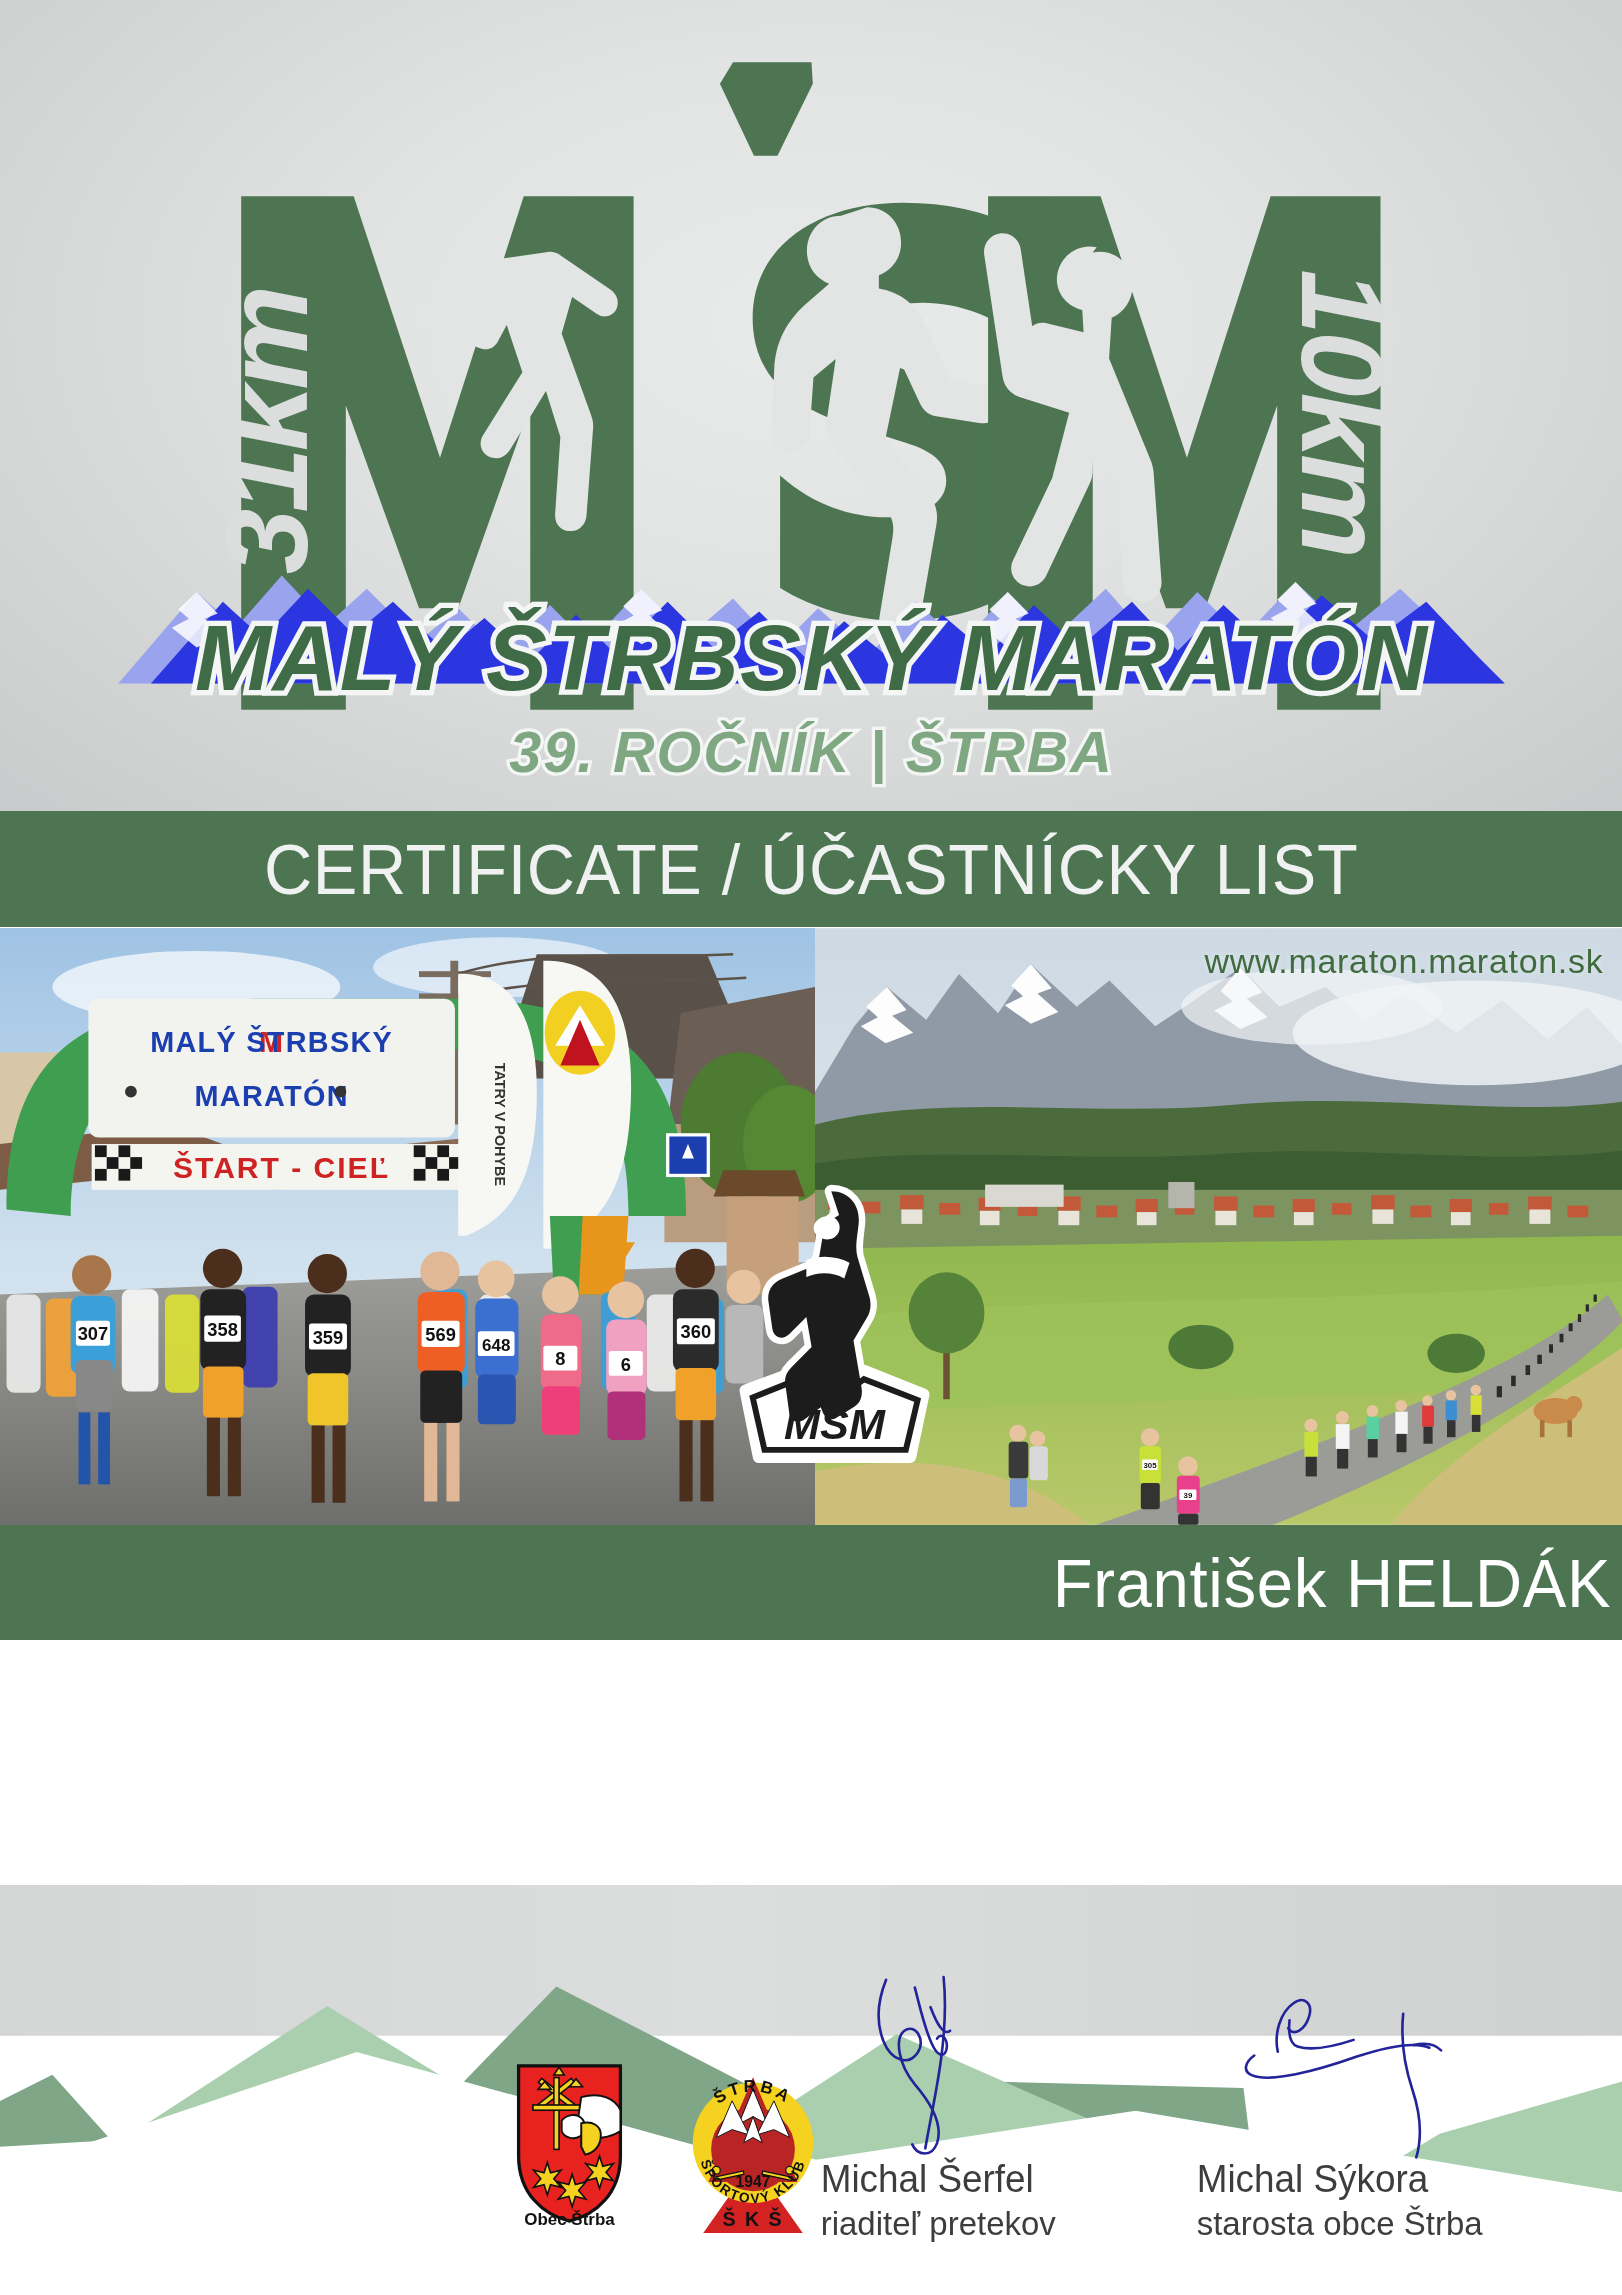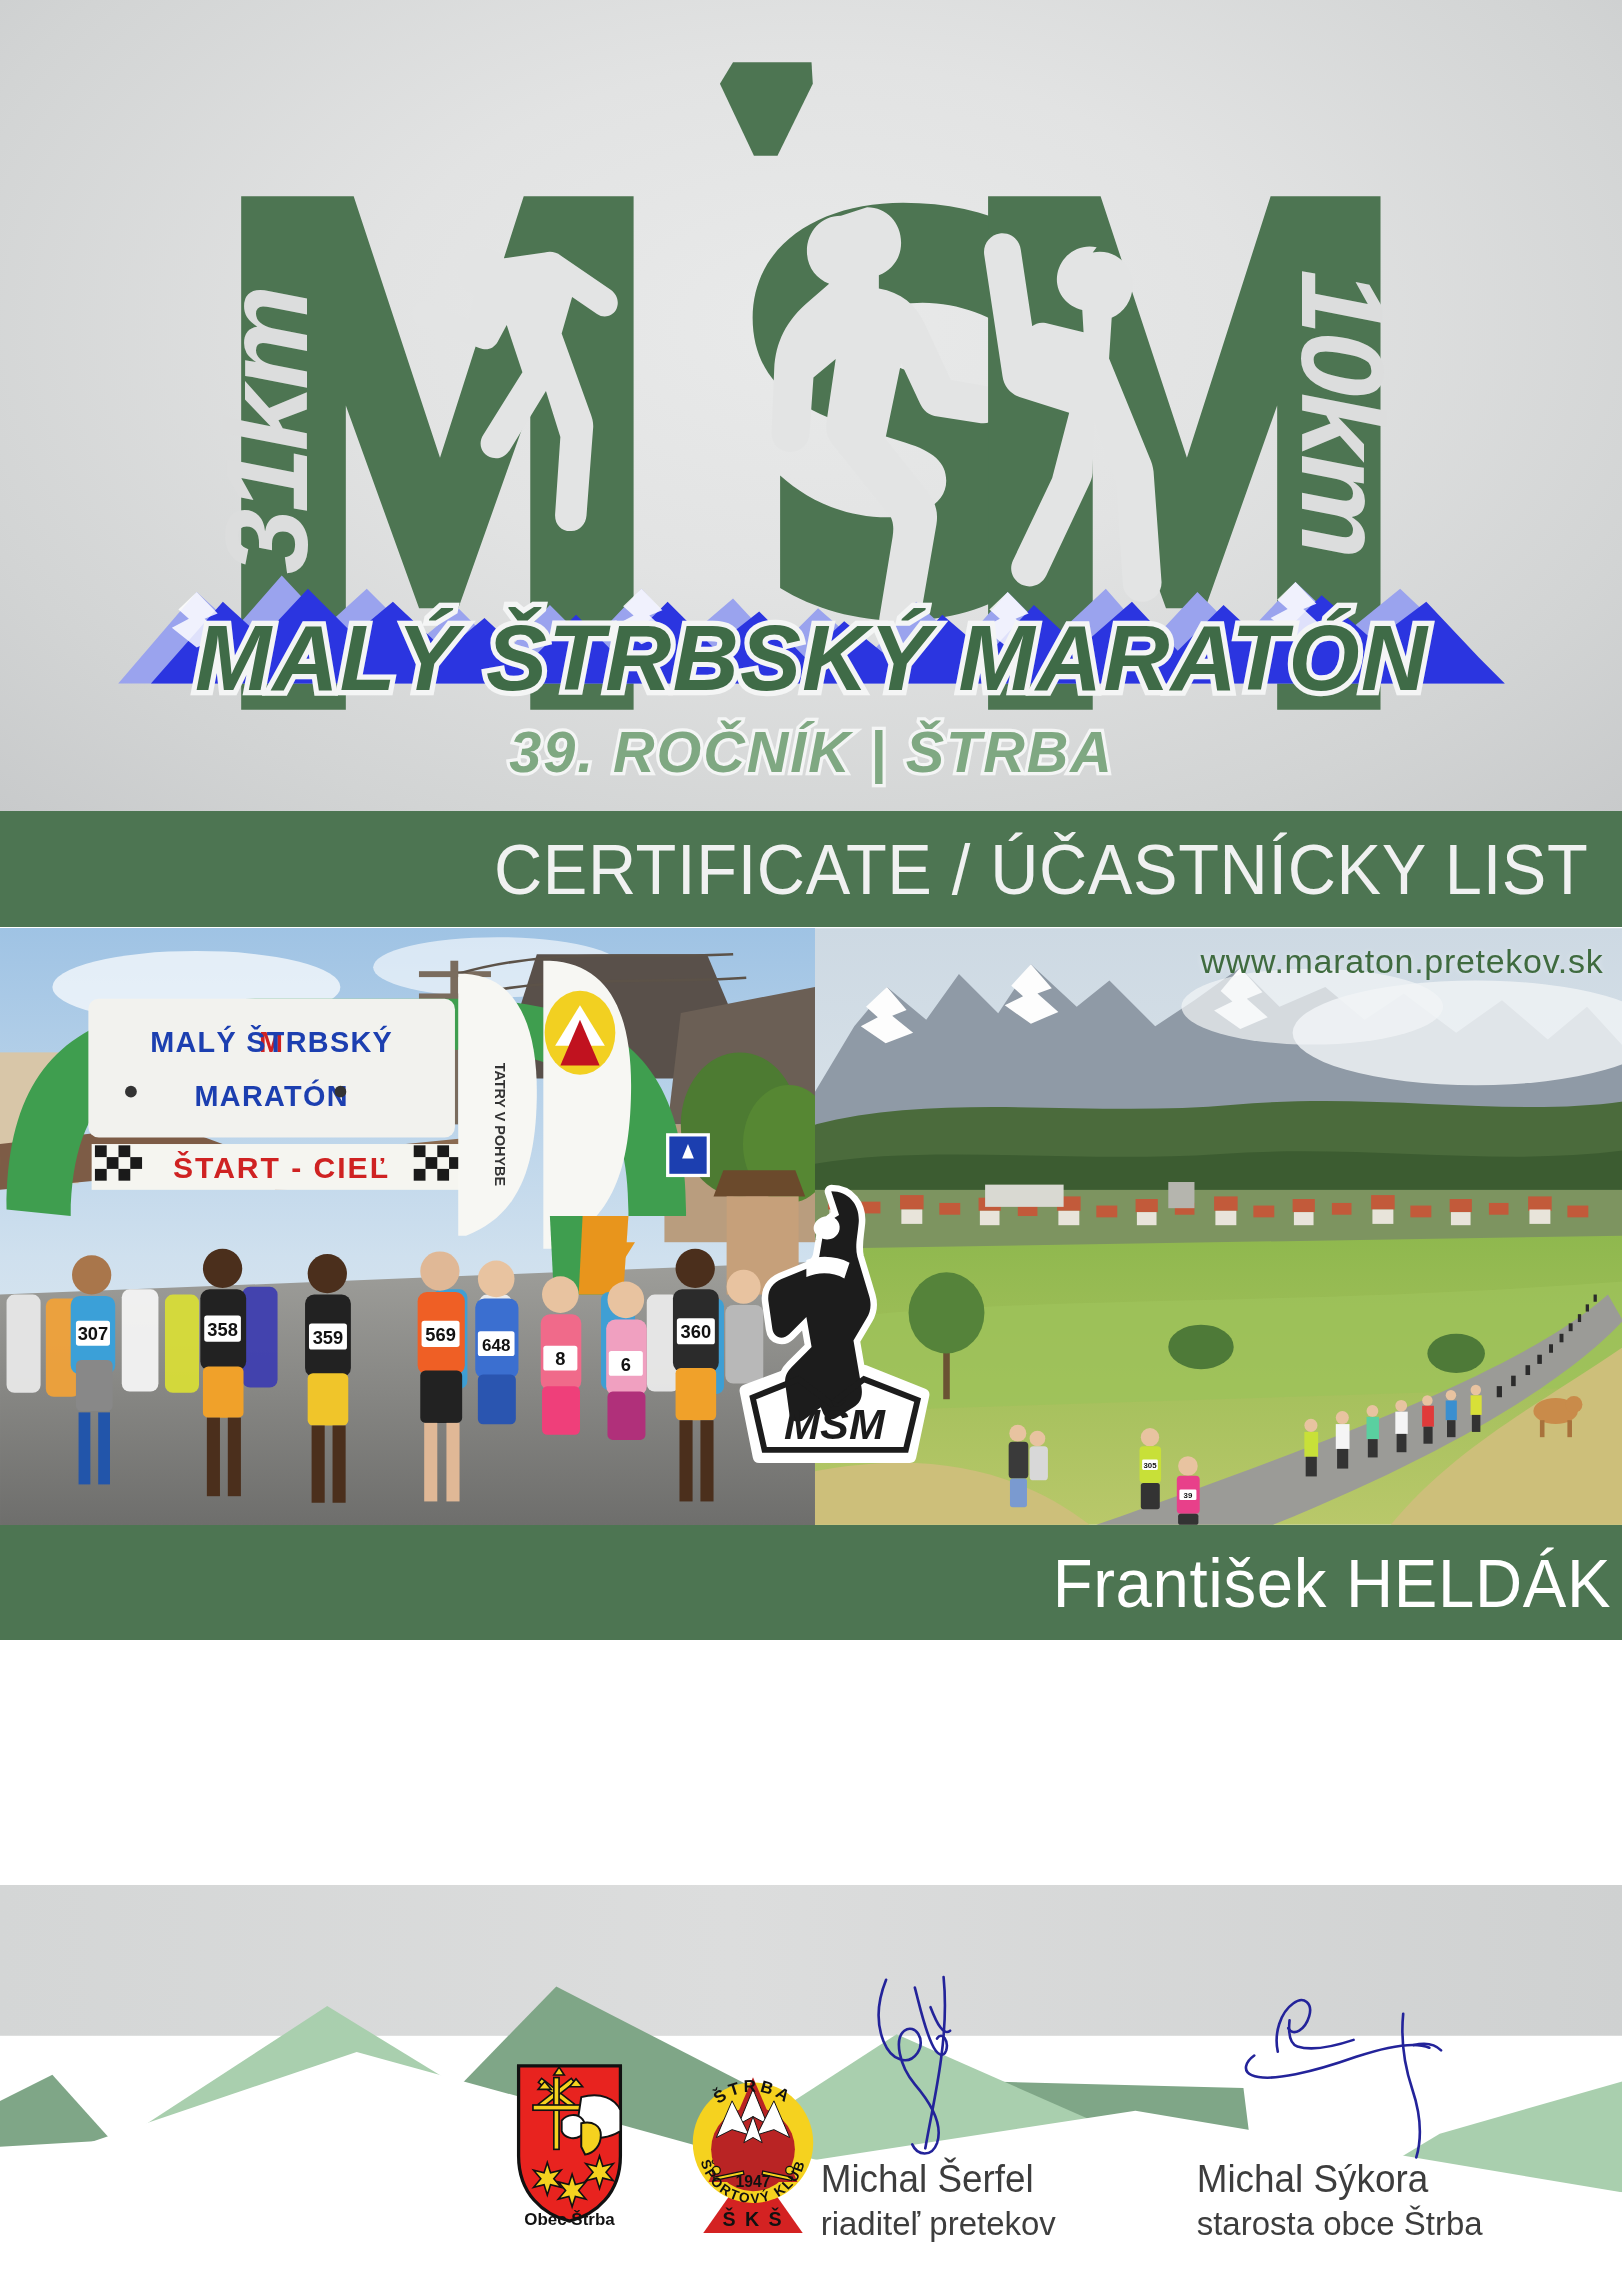--- a/index.html
+++ b/index.html
@@ -16,21 +16,21 @@
     position:absolute;left:0;top:0;width:1623px;height:811px;
     background:radial-gradient(ellipse at 50% 40%, #e9eaea 0%, #e2e3e3 38%, #d2d4d4 78%, #c8cacb 100%);
     overflow:hidden;
   }
   .logo-svg{position:absolute;left:0;top:0;width:1623px;height:811px;}
 
   
   .cert-band{
     position:absolute;left:0;top:811px;width:1623px;height:116px;
     background:#4d7552;
-    display:flex;align-items:center;justify-content:flex-end;
+    display:flex;align-items:center;justify-content:center;
   }
   .cert-band-title{
     color:#f0f1f1;font-size:71px;letter-spacing:0.7px;
     font-weight:400;white-space:nowrap;line-height:1;
     transform:scaleX(0.94);
   }
 
   
   .photo-strip{
     position:absolute;left:0;top:928px;width:1623px;height:597px;
@@ -498,21 +498,21 @@
         </g>
 
         <g>
           <ellipse cx="1132" cy="738" rx="34" ry="20" fill="#c98b4a"></ellipse>
           <rect x="1108" y="752" width="7" height="26" fill="#a8723c"></rect>
           <rect x="1150" y="752" width="7" height="26" fill="#a8723c"></rect>
           <circle cx="1160" cy="728" r="13" fill="#c98b4a"></circle>
         </g>
       </svg>
 
-      <div class="site-url">www.maraton.pretekov.sk</div>
+      <div class="site-url">www.maraton.maraton.sk</div>
     </div>
   </div>
 
   <svg class="msm-badge" viewBox="0 0 310 460">
     <g stroke="#ffffff" stroke-width="20" stroke-linejoin="round" fill="#ffffff">
       <path d="M150,25 c28,0 44,22 42,48 c-2,22 -6,36 -2,52 l18,60 c4,14 2,24 -4,34 l-20,34
                l12,70 c3,16 -2,26 -12,32 l-26,16 c-8,5 -16,2 -20,-6 l-4,-10
                l-24,18 c-10,8 -22,4 -24,-8 l-6,-44 c-2,-12 2,-20 10,-28 l30,-30 l-8,-46
                l-26,26 c-10,10 -24,6 -26,-8 l-6,-42 c-2,-16 6,-28 20,-34 l44,-18
                c8,-4 12,-10 14,-18 l4,-24 c2,-18 8,-28 26,-38 Z"></path>

